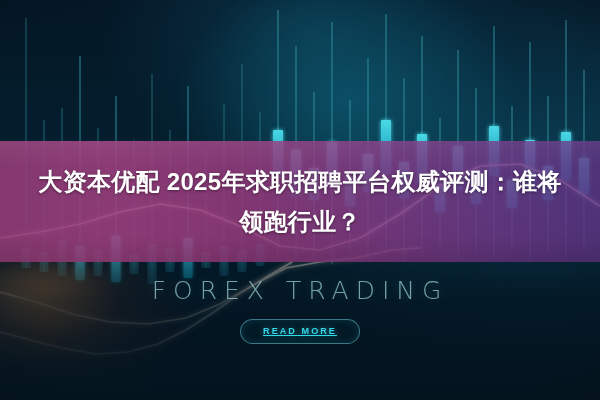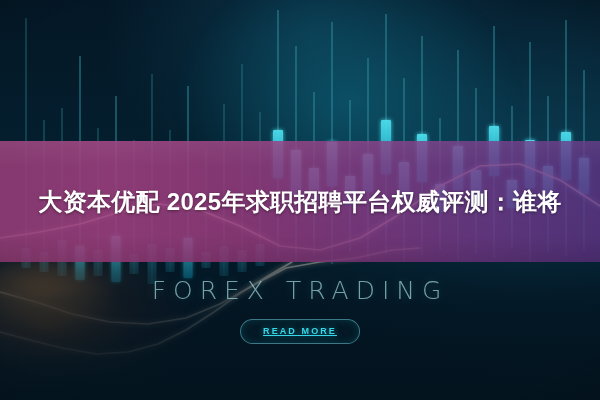--- a/index.html
+++ b/index.html
@@ -225,19 +225,20 @@
 
   <div class="bg-orange-glow"></div>
   <div class="bg-orange-glow2"></div>
   <div class="bg-bottom-dark"></div>
   <div class="bg-vignette"></div>
 
   <div class="title-band"></div>
 
   <div class="title-wrap">
     <div class="title-line">大资本优配 2025年求职招聘平台权威评测：谁将</div>
+    <div class="title-line">领跑行业？</div>
   </div>
 
   <div class="wordmark">FOREX TRADING</div>
 
   <div class="readmore">READ MORE</div>
 
 </div>
 
 </body></html>

